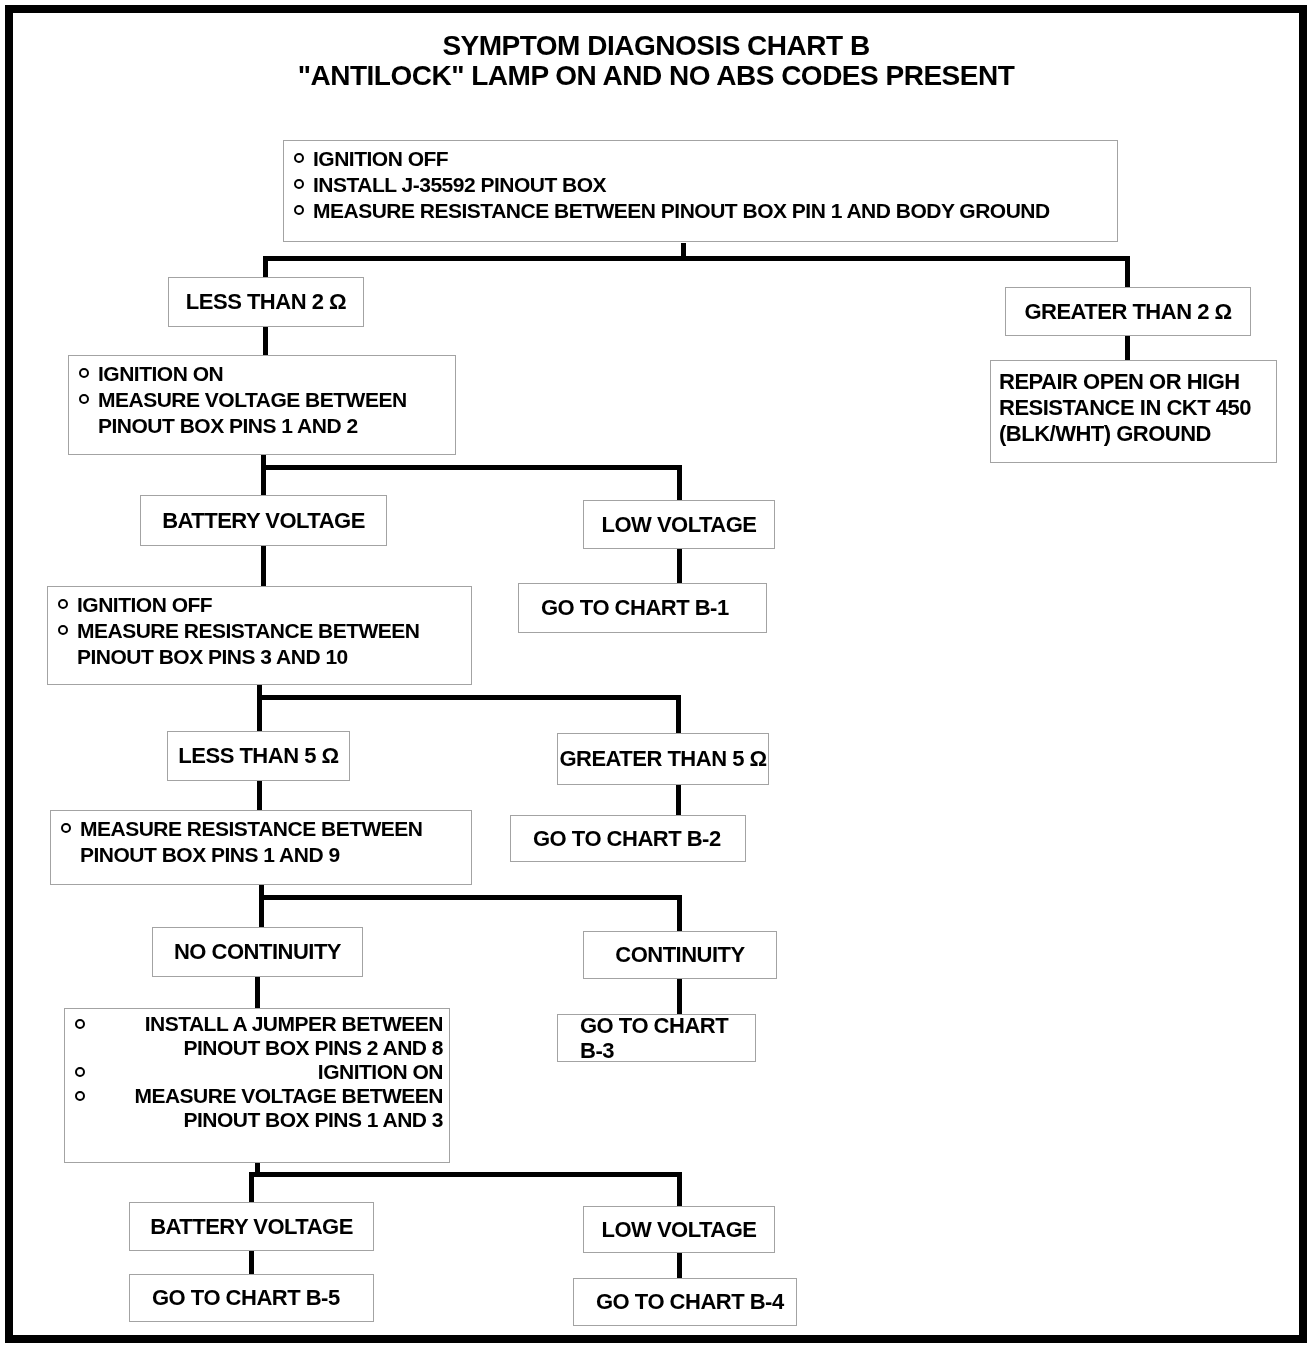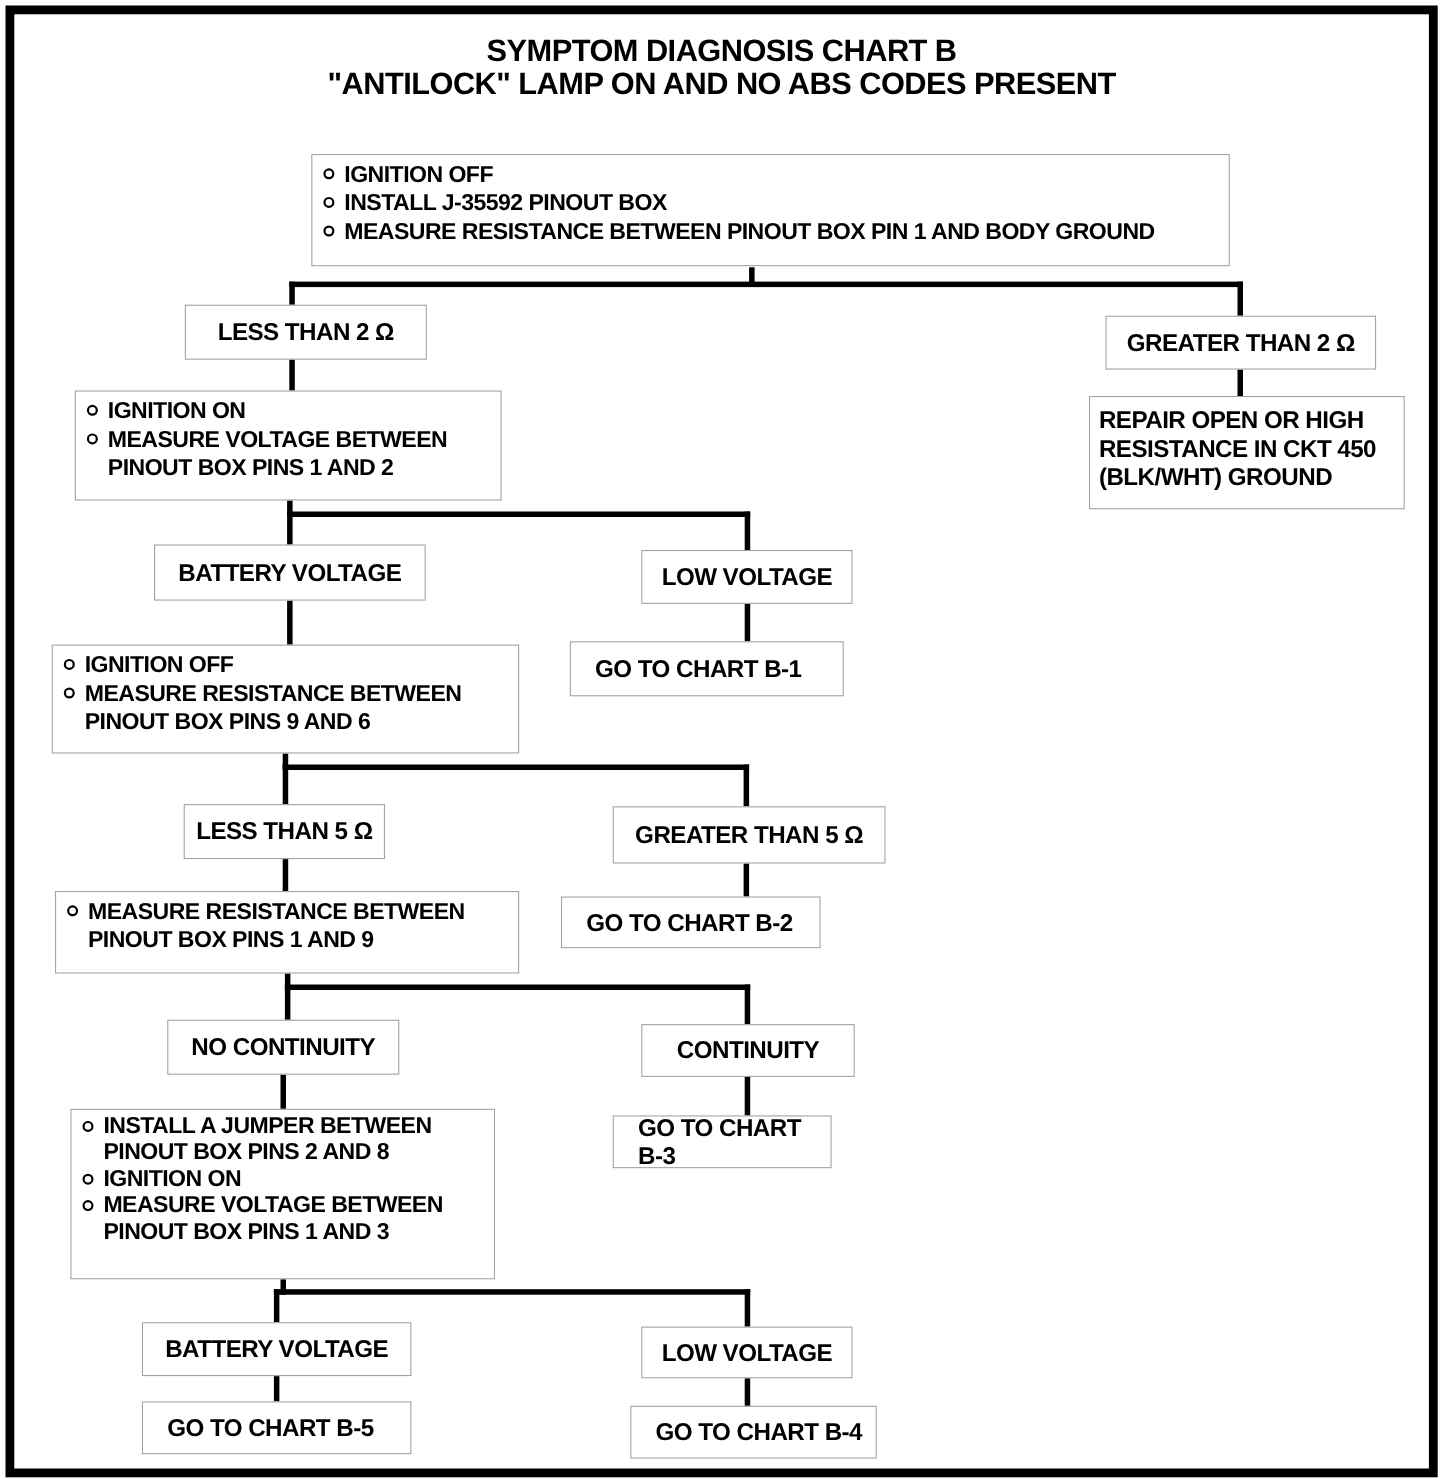--- a/index.html
+++ b/index.html
@@ -17,21 +17,21 @@
   .title { top:18px;margin-top:12px; }
   .subtitle { top:60px; }
   .node {
     position:absolute; border:1px solid #a3a3a3; background:#fff;
     font-weight:bold; font-size:22px; letter-spacing:-0.5px; line-height:1.15;
   }
   .center { display:flex; align-items:center; justify-content:center; text-align:center; }
   .goto   { display:flex; align-items:center; padding-left:22px; }
   .para   { padding:8px 4px 4px 8px; line-height:26px; }
   .bullets { padding:5px 6px 4px 8px; font-size:21px; line-height:26px; }
-  .tight   { line-height:24px; padding-top:3px; }
+  .tight   { line-height:24px; padding-top:3px;text-align:right; }
   .brow  { display:flex; }
   .bmark { width:10px; height:10px; border:2px solid #000; border-radius:50%;
            margin:7px 9px 0 2px; flex:none; }
   .btext { flex:1; }
   .ln { position:absolute; background:#000; }
 </style>
 </head>
 <body>
 
 <div id="canvas">
@@ -79,21 +79,21 @@
     <div class="brow">
       <span class="bmark"></span>
       <span class="btext">INSTALL J-35592 PINOUT BOX</span>
     </div>
     <div class="brow">
       <span class="bmark"></span>
       <span class="btext">MEASURE RESISTANCE BETWEEN PINOUT BOX PIN 1 AND BODY GROUND</span>
     </div>
   </div>
 
-  <div class="node center" style="left:168px;top:277px;width:220px;height:50px">
+  <div class="node center" style="left:168px;top:277px;width:196px;height:50px">
     <span>LESS THAN 2 Ω</span>
   </div>
 
   <div class="node center" style="left:1005px;top:287px;width:246px;height:49px">
     <span>GREATER THAN 2 Ω</span>
   </div>
 
   <div class="node para" style="left:990px;top:360px;width:287px;height:103px">
     <span>REPAIR OPEN OR HIGH RESISTANCE IN CKT 450 (BLK/WHT) GROUND</span>
   </div>
@@ -121,29 +121,29 @@
     <span>GO TO CHART B-1</span>
   </div>
 
   <div class="node bullets" style="left:47px;top:586px;width:425px;height:99px">
     <div class="brow">
       <span class="bmark"></span>
       <span class="btext">IGNITION OFF</span>
     </div>
     <div class="brow">
       <span class="bmark"></span>
-      <span class="btext">MEASURE RESISTANCE BETWEEN PINOUT BOX PINS 9 AND 6</span>
+      <span class="btext">MEASURE RESISTANCE BETWEEN PINOUT BOX PINS 3 AND 10</span>
     </div>
   </div>
 
   <div class="node center" style="left:167px;top:731px;width:183px;height:50px">
     <span>LESS THAN 5 Ω</span>
   </div>
 
-  <div class="node center" style="left:557px;top:733px;width:248px;height:52px">
+  <div class="node center" style="left:557px;top:733px;width:212px;height:52px">
     <span>GREATER THAN 5 Ω</span>
   </div>
 
   <div class="node goto" style="left:510px;top:815px;width:236px;height:47px">
     <span>GO TO CHART B-2</span>
   </div>
 
   <div class="node bullets" style="left:50px;top:810px;width:422px;height:75px">
     <div class="brow">
       <span class="bmark"></span>

